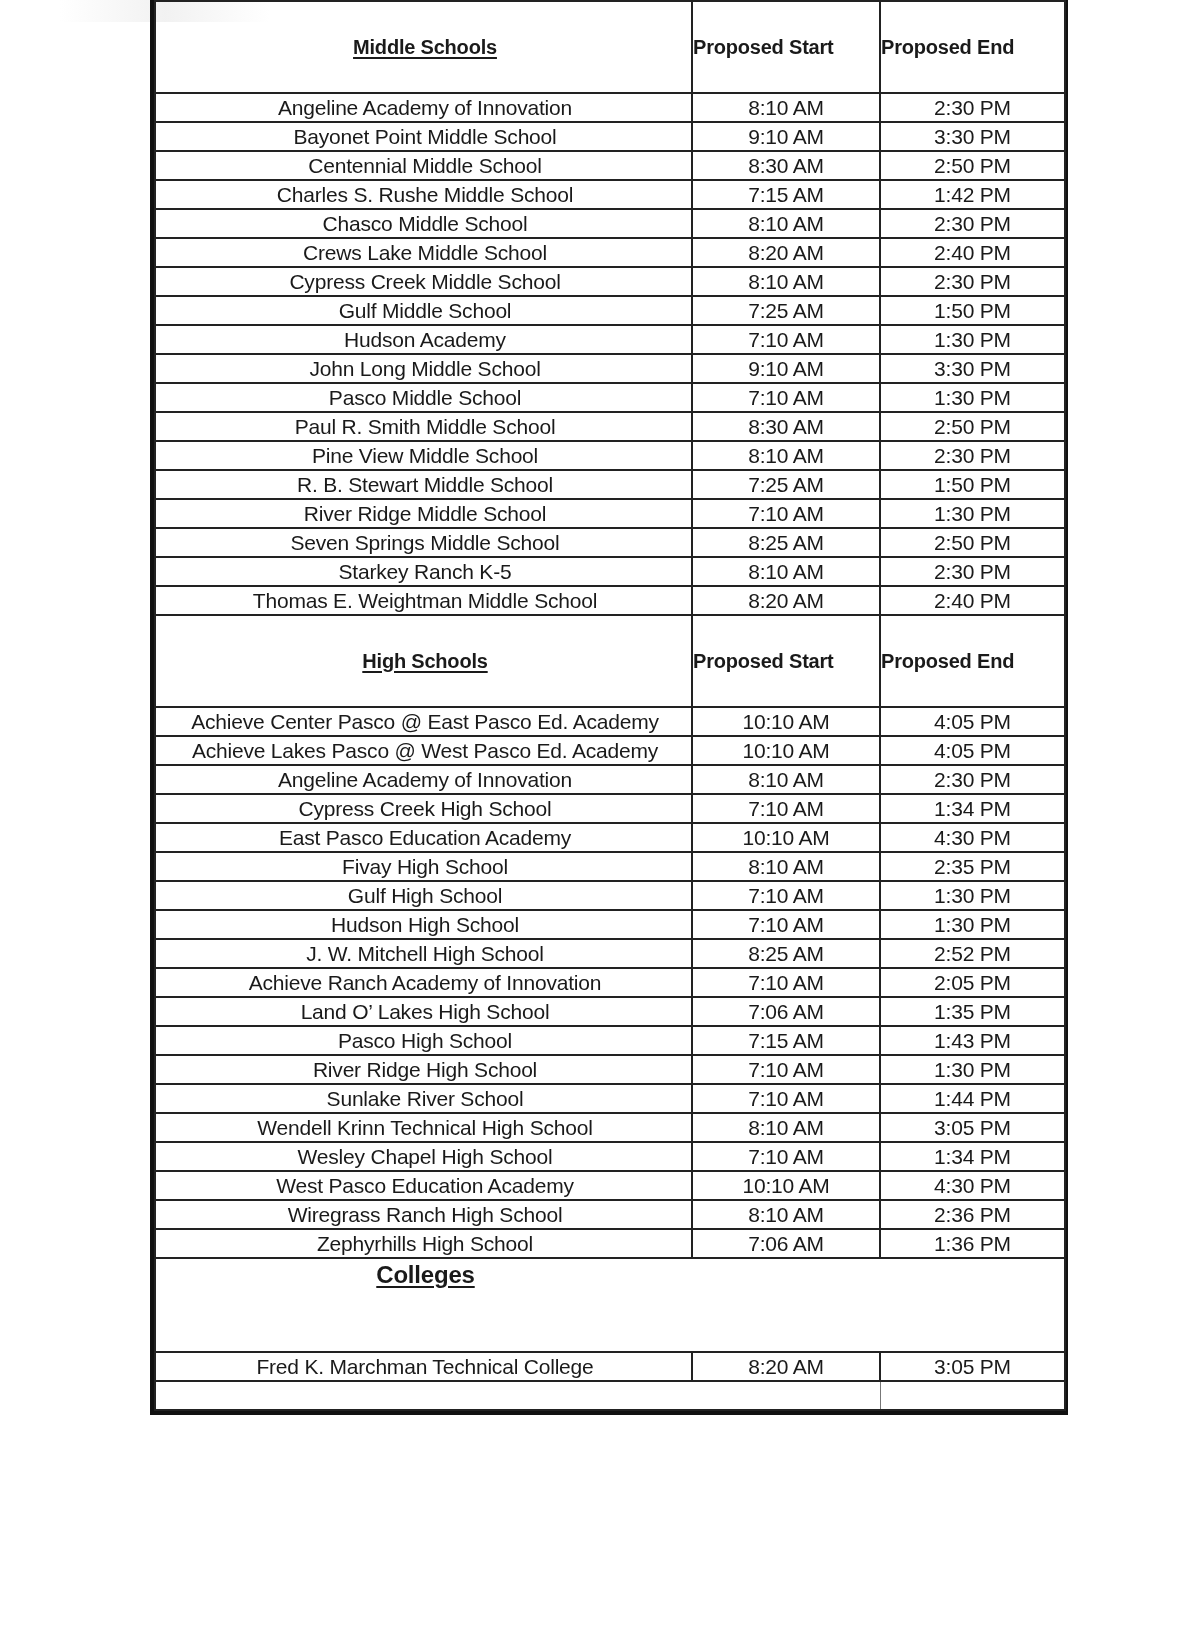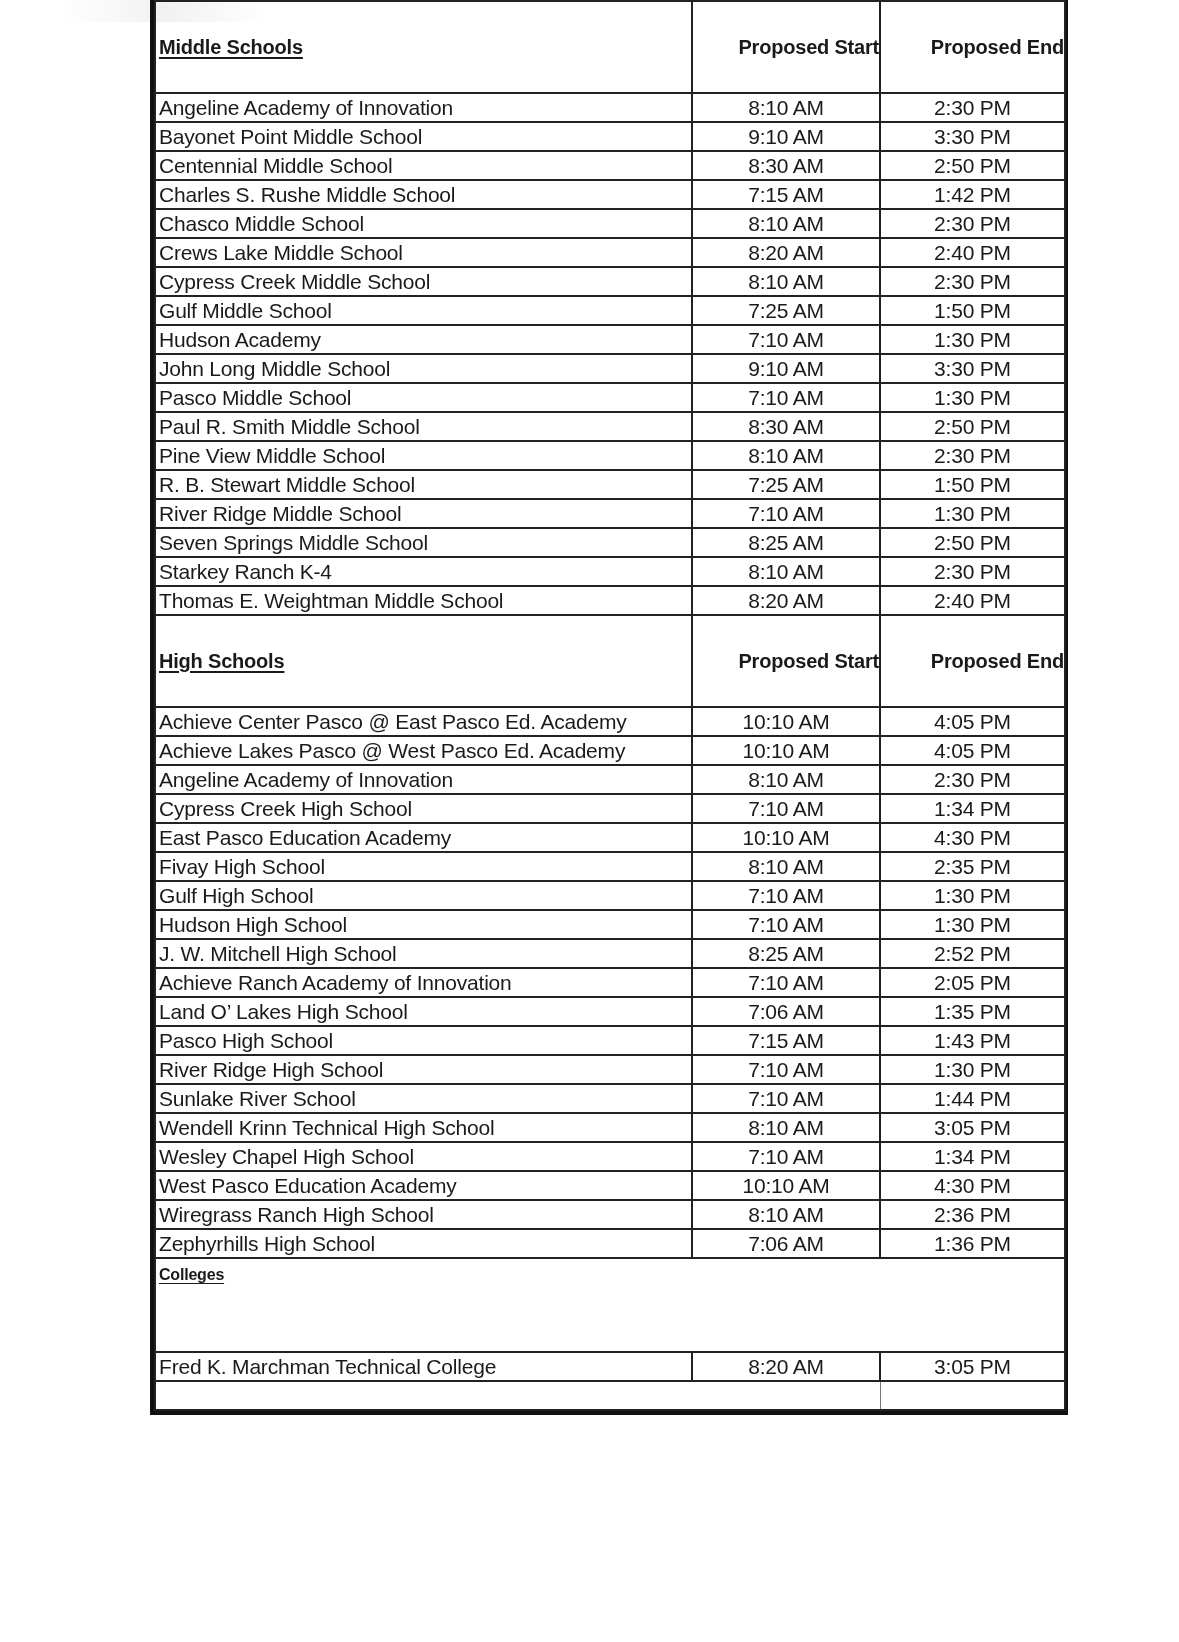--- a/index.html
+++ b/index.html
@@ -39,45 +39,45 @@
       padding: 0;
       height: 27px;
       font-size: 21px;
       line-height: 27px;
       white-space: nowrap;
       overflow: hidden;
       vertical-align: bottom;
     }
     table.schedule td.name {
       padding-left: 3px;
-      text-align: left;
+      text-align: center;
       letter-spacing: -0.2px;
     }
     table.schedule td.time {
       text-align: center;
       letter-spacing: -0.2px;
     }
     table.schedule tr.section-head td {
       height: 90px;
       vertical-align: middle;
       font-weight: bold;
       font-size: 20px;
     }
     table.schedule tr.section-head td.name span {
       text-decoration: underline;
       text-underline-offset: 3px;
     }
     table.schedule tr.section-head td.time {
-      text-align: right;
+      text-align: left;
     }
     table.schedule tr.college-head td {
       height: 90px;
       vertical-align: top;
       font-weight: bold;
-      font-size: 16px;
+      font-size: 24px;
       padding-top: 2px;
     }
     table.schedule tr.college-head td.name {
       border-right: none;
     }
     table.schedule tr.college-head td.blank {
       border-left: none;
       border-right: none;
     }
     table.schedule tr.college-head td.blank-last {
@@ -201,21 +201,21 @@
           <td class="name">River Ridge Middle School</td>
           <td class="time">7:10 AM</td>
           <td class="time">1:30 PM</td>
         </tr>
         <tr>
           <td class="name">Seven Springs Middle School</td>
           <td class="time">8:25 AM</td>
           <td class="time">2:50 PM</td>
         </tr>
         <tr>
-          <td class="name">Starkey Ranch K-4</td>
+          <td class="name">Starkey Ranch K-5</td>
           <td class="time">8:10 AM</td>
           <td class="time">2:30 PM</td>
         </tr>
         <tr>
           <td class="name">Thomas E. Weightman Middle School</td>
           <td class="time">8:20 AM</td>
           <td class="time">2:40 PM</td>
         </tr>
       </tbody>
     <tbody>

